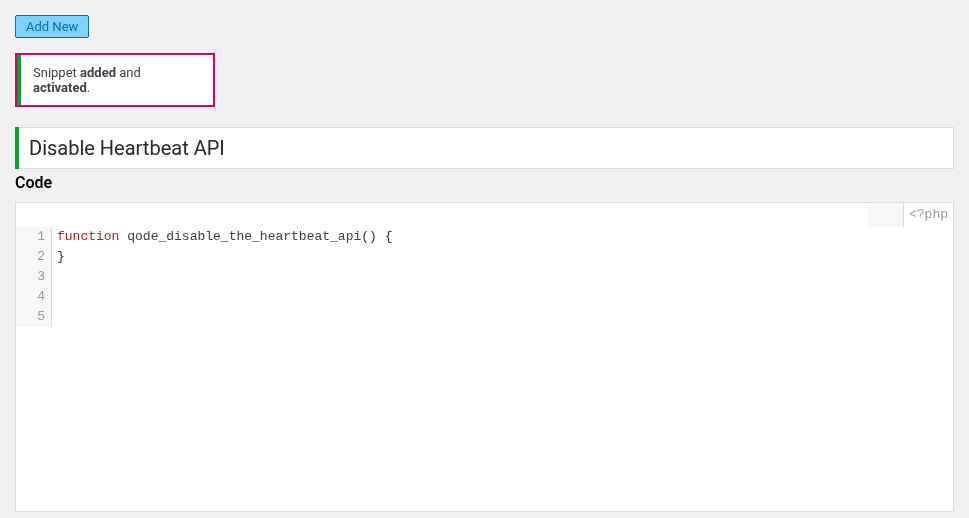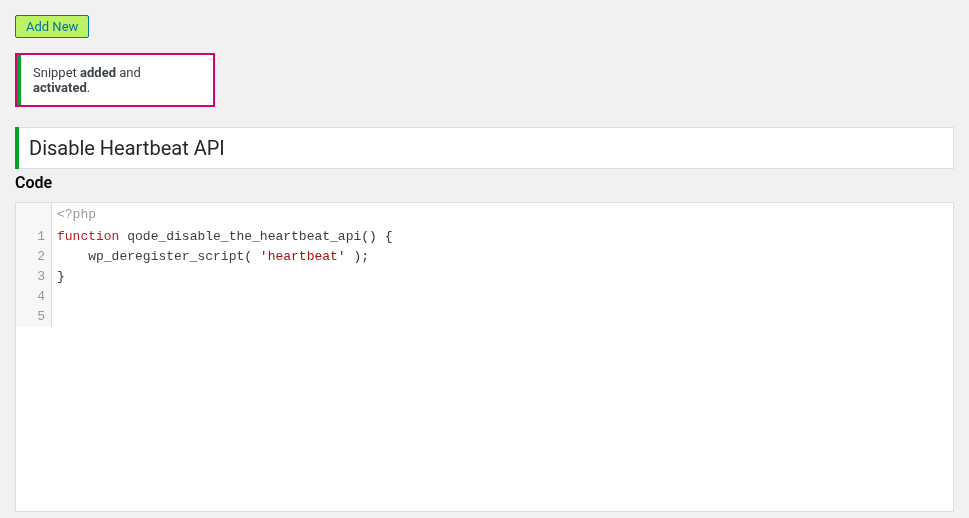--- a/index.html
+++ b/index.html
@@ -20,21 +20,21 @@
       margin-bottom: 15px;
     }
     .page-title {
       font-size: 23px;
       font-weight: 400;
       color: #23282d;
     }
     .add-new-btn {
       border: 1px solid #0073aa;
       color: #0073aa;
-      background: #bef264;
+      background: #7dd3fc;
       padding: 3px 10px;
       font-size: 13px;
       border-radius: 2px;
       cursor: pointer;
       font-family: inherit;
     }
     .notice-wrap {
       border: 2px solid #d9006c;
       background: #701a75;
       margin-bottom: 20px;
@@ -71,20 +71,21 @@
     .code-editor {
       background: #fff;
       border: 1px solid #ddd;
       font-family: Consolas, Monaco, "Courier New", monospace;
       font-size: 13px;
       line-height: 20px;
       min-height: 310px;
     }
     .code-header {
       display: flex;
+      justify-content: flex-end;
     }
     .gutter-ph {
       width: 36px;
       background: #f7f7f7;
       border-right: 1px solid #ddd;
     }
     .php-tag {
       color: #999;
       padding: 2px 5px;
     }
@@ -145,18 +146,17 @@
   <div class="code-body">
     <div class="gutter">
       <div>1</div>
       <div>2</div>
       <div>3</div>
       <div>4</div>
       <div>5</div>
     </div>
     <div class="code-content">
       <div class="code-line"><span class="kw">function</span> <span class="fn">qode_disable_the_heartbeat_api</span><span class="punct">() {</span></div>
-      <div class="code-line"><span>    </span><span class="fn">wp_deregister_script</span><span class="punct">( </span><span class="str">'heartbeat'</span><span class="punct"> );</span></div>
       <div class="code-line"><span class="punct">}</span></div>
       <div class="code-line"><span></span></div>
     </div>
   </div>
 </div>
 
 </body></html>

